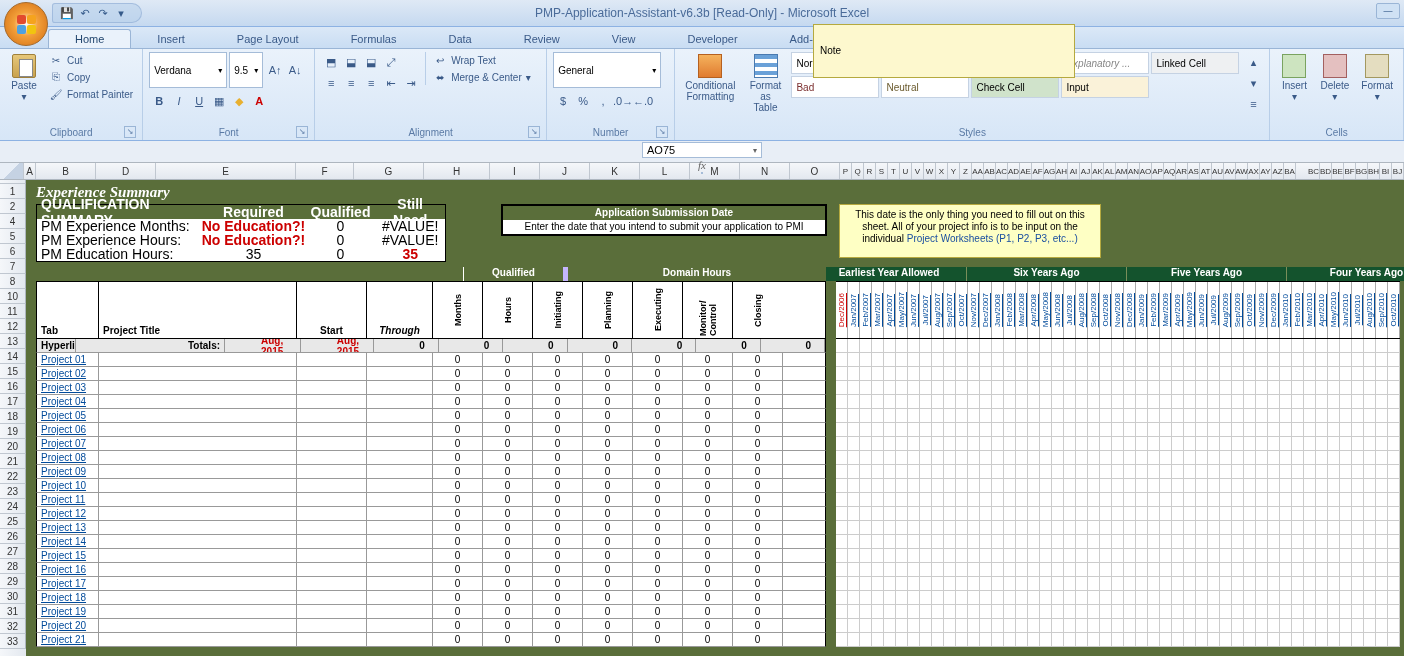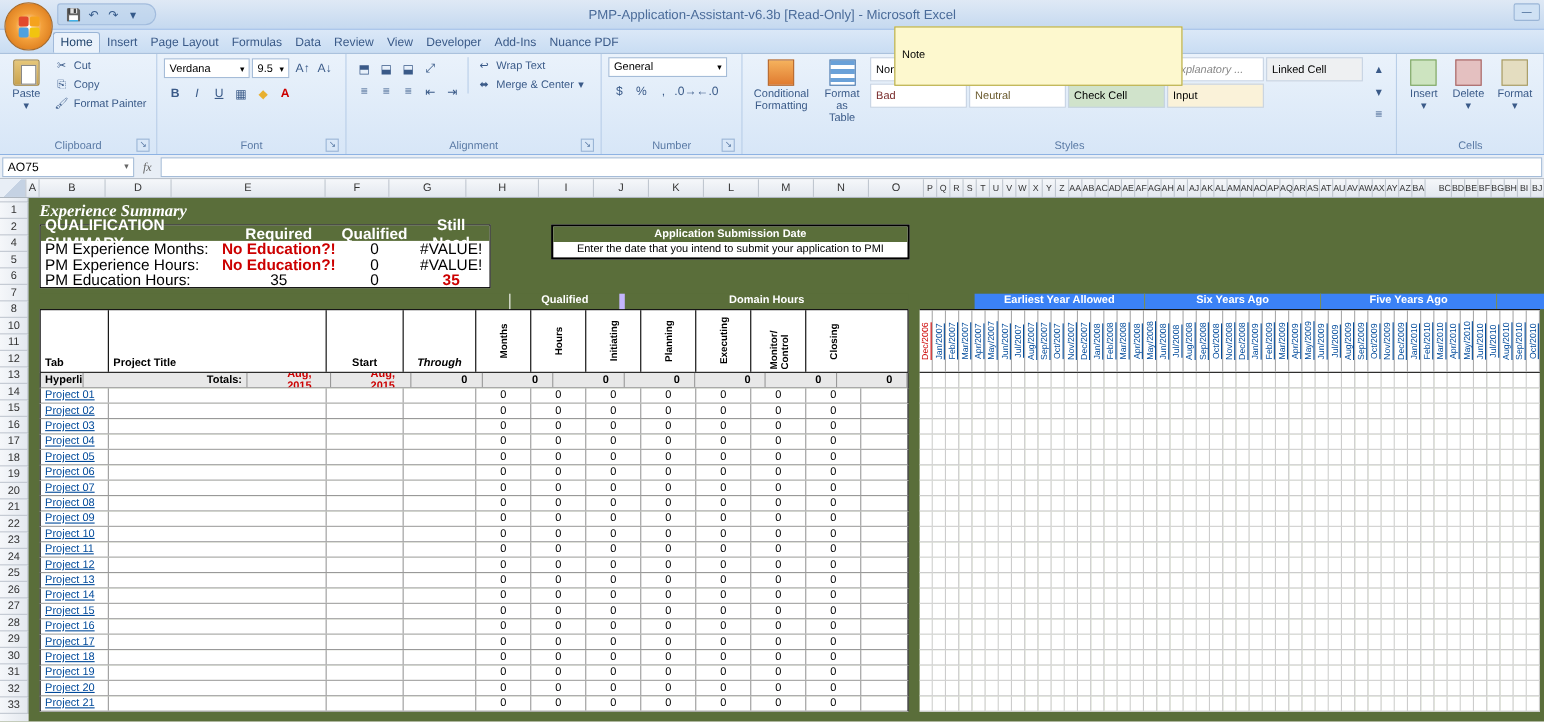--- a/index.html
+++ b/index.html
@@ -13,52 +13,52 @@
   .q1 { background: #e24a2d; } .q2 { background: #f5a31e; } .q3 { background: #4ea1e0; } .q4 { background: #f1c40f; }
   .qat { position: absolute; left: 52px; top: 3px; display: flex; gap: 2px; align-items: center; background: rgba(180,206,234,.5); border-radius: 4px 14px 14px 4px; padding: 2px 12px 2px 6px; height: 20px; border: 1px solid rgba(140,170,210,.6);}
   .qat .qbtn { width: 16px; height: 16px; display: flex; align-items: center; justify-content: center; color: #355a8a; font-size: 11px; }
   .title-text { position: absolute; left: 50%; transform: translateX(-50%); font-size: 12px; color: #4a6b99; }
   .title-text .doc { color: #4a6b99; }
   .wincontrols { position: absolute; right: 4px; top: 3px; display: flex; gap: 4px; }
   .winbtn { width: 24px; height: 16px; background: #cfe1f4; border: 1px solid #9ab5d6; border-radius: 2px; font-size: 9px; display: flex; align-items: center; justify-content: center; color: #355a8a;}
   
   
   .tabsrow { height: 22px; background: linear-gradient(#dbe8f7, #c9ddf3); display: flex; align-items: flex-end; padding-left: 48px; border-bottom: 1px solid #9ab5d6; }
-  .tab { padding: 3px 6px 3px; font-size: 11px; color: #3a5a88; cursor: default; }
+  .tab { padding: 3px 26px 3px; font-size: 11px; color: #3a5a88; cursor: default; }
   .tab.active { background: #eaf2fb; border: 1px solid #9ab5d6; border-bottom: none; border-radius: 3px 3px 0 0; color: #23466e; }
   
   
   .ribbon { height: 92px; background: linear-gradient(#eaf2fb, #d7e6f7); border-bottom: 1px solid #8db2e3; display: flex; }
   .group { border-right: 1px solid #b8cee8; padding: 3px 6px 1px; display: flex; flex-direction: column; justify-content: space-between; }
   .group-body { flex: 1; display: flex; align-items: flex-start; gap: 4px; }
   .group-label { text-align: center; font-size: 10px; color: #5a7aa5; padding: 1px 0; position: relative; }
   .group-label .dialog { position: absolute; right: 0; bottom: 1px; width: 12px; height: 12px; border: 1px solid #9ab5d6; font-size: 8px; line-height: 10px; color: #5a7aa5; }
   .bigbtn { display: flex; flex-direction: column; align-items: center; padding: 2px 4px; min-width: 36px; }
   .bigbtn .ico { width: 24px; height: 24px; margin-bottom: 2px; }
   .bigbtn .lbl { font-size: 10px; color: #3a5a88; text-align: center; line-height: 11px; }
   .stack { display: flex; flex-direction: column; gap: 1px; }
   .smallbtn { display: flex; align-items: center; gap: 4px; font-size: 10px; color: #3a5a88; padding: 1px 3px; white-space: nowrap; }
   .smallbtn .ico { width: 14px; height: 14px; display: inline-flex; align-items: center; justify-content: center; }
-  .fontsel { border: 1px solid #a5bcd8; background: #fff; height: 18px; font-size: 10px; padding: 1px 4px; margin-right: 2px; display: inline-flex; align-items: center; }
+  .fontsel { border: 1px solid #a5bcd8; background: #fff; height: 36px; font-size: 10px; padding: 1px 4px; margin-right: 2px; display: inline-flex; align-items: center; }
   .btnrow { display: flex; gap: 0; align-items: center; }
   .sqbtn { width: 20px; height: 20px; display: flex; align-items: center; justify-content: center; font-size: 11px; color: #3a5a88; }
   .gallery { display: grid; grid-template-rows: repeat(2, 22px); grid-auto-flow: column; gap: 2px 2px; }
   .galitem { width: 88px; height: 22px; border: 1px solid #c5d2e3; background: #fff; font-size: 10px; padding: 2px 4px; display: flex; align-items: center; }
   .galitem.check { background: #d0e3cb; }
   .galitem.bad { color: #7a2d2d; }
   .galitem.good { color: #2d6a2d; }
   .galitem.neutral { color: #6a5a2d; }
   .galitem.calc { color: #888; background: #f0f0f0;}
   .galitem.exp { font-style: italic; color: #888;}
   .galitem.input { background: #faf2d9;}
   .galitem.link { background: #eef0f2;}
   .galitem.note { background: #fdf8ce;}
   
   
-  .fbar { height: 22px; border-bottom: 1px solid #aeb6bf; display: flex; align-items: center; background: #e8eef6; }
+  .fbar { height: 22px; border-bottom: 1px solid #aeb6bf; display: flex; align-items: center; background: #e8eef6; flex-direction: column; }
   .namebox { width: 120px; border: 1px solid #a5bcd8; background: #fff; margin: 1px 2px; height: 18px; font-size: 11px; padding: 1px 4px; display: flex; align-items: center; justify-content: space-between; }
   .namebox .dd { color: #666; font-size: 8px; }
   .fx { padding: 0 6px; color: #666; font-style: italic; font-family: serif; }
   .formula-input { flex: 1; border: 1px solid #a5bcd8; background: #fff; margin: 1px 2px; height: 18px; }
   
   
   .colhdr-row { height: 17px; display: flex; background: linear-gradient(#f5f7fa, #e3e8ef); border-bottom: 1px solid #aeb6bf; font-size: 10px; color: #333; }
   .corner { width: 26px; border-right: 1px solid #c0c7d0; background: linear-gradient(135deg, #e8eef6 50%, #c5d2e3 50%); }
   .colhdr { border-right: 1px solid #c0c7d0; text-align: center; display: flex; align-items: center; justify-content: center; }
   
@@ -84,21 +84,21 @@
   
   .appdate { position: absolute; left: 475px; top: 24px; width: 326px; background: #fff; border: 2px solid #000; font-size: 10px; }
   .appdate .hdr { background: #5a6e3a; color: #fff; font-weight: bold; text-align: center; height: 14px; line-height: 14px; }
   .appdate .sub { text-align: center; height: 14px; line-height: 14px; }
   .appdate .row { display: flex; justify-content: flex-end; padding-right: 6px; height: 14px; align-items: center; gap: 4px;}
   .appdate .val { color: #004a9a; font-weight: bold; text-decoration: underline; width: 50px; text-align: right;}
   
   .note { position: absolute; left: 813px; top: 24px; width: 262px; height: 54px; background: #feffc4; border: 1px solid #b5a93f; font-size: 10px; text-align: center; padding: 4px 6px; line-height: 12px;}
   .note a { color: #1a4fa0; }
   
-  .timeline-hdr { position: absolute; left: 860px; top: 87px; right: 0; height: 14px; background: #3b82f6; color: #fff; font-weight: bold; font-size: 10px; display: flex; }
+  .timeline-hdr { position: absolute; left: 786px; top: 87px; right: 0; height: 14px; background: #14532d; color: #fff; font-weight: bold; font-size: 10px; display: flex; }
   .timeline-hdr div { flex: 0 0 160px; text-align: center; border-right: 1px solid #7a8e5a;}
   .timeline-hdr div:first-child { flex: 0 0 155px; }
   
   .maintbl { position: absolute; left: 10px; top: 87px; width: 790px; }
   .maintbl .grphdr { height: 14px; background: #5a6e3a; color: #fff; font-weight: bold; font-size: 10px; display: flex; }
   .maintbl .grphdr .sp1 { width: 427px; }
   .maintbl .grphdr .g1 { width: 100px; text-align: center; border-left: 1px solid #fff;}
   .maintbl .grphdr .g2 { width: 263px; text-align: center; border-left: 5px solid #c4b5fd;}
   .maintbl .colh { height: 58px; background: #fff; display: flex; font-size: 10px; font-weight: bold; border: 1px solid #000;}
   .maintbl .colh > div { border-right: 1px solid #000; display: flex; align-items: flex-end; padding: 2px 4px; }
@@ -457,20 +457,23 @@
             <div class="c4 red">35</div>
           </div>
         </div>
     </div>
 
     <div class="appdate">
       <div class="hdr">Application Submission Date</div>
       <div class="sub">Enter the date that you intend to submit your application to PMI</div>
     </div>
 
+    <div class="note">
+      <span>This date is the only thing you need to fill out on this sheet. All of your project info is to be input on the individual </span><a>Project Worksheets (P1, P2, P3, etc...)</a>
+    </div>
 
     <div class="timeline-hdr" id="tlhdr">
         <div>Earliest Year Allowed</div>
         <div>Six Years Ago</div>
         <div>Five Years Ago</div>
         <div>Four Years Ago</div>
       </div>
 
     <div class="maintbl">
       <div class="grphdr">

